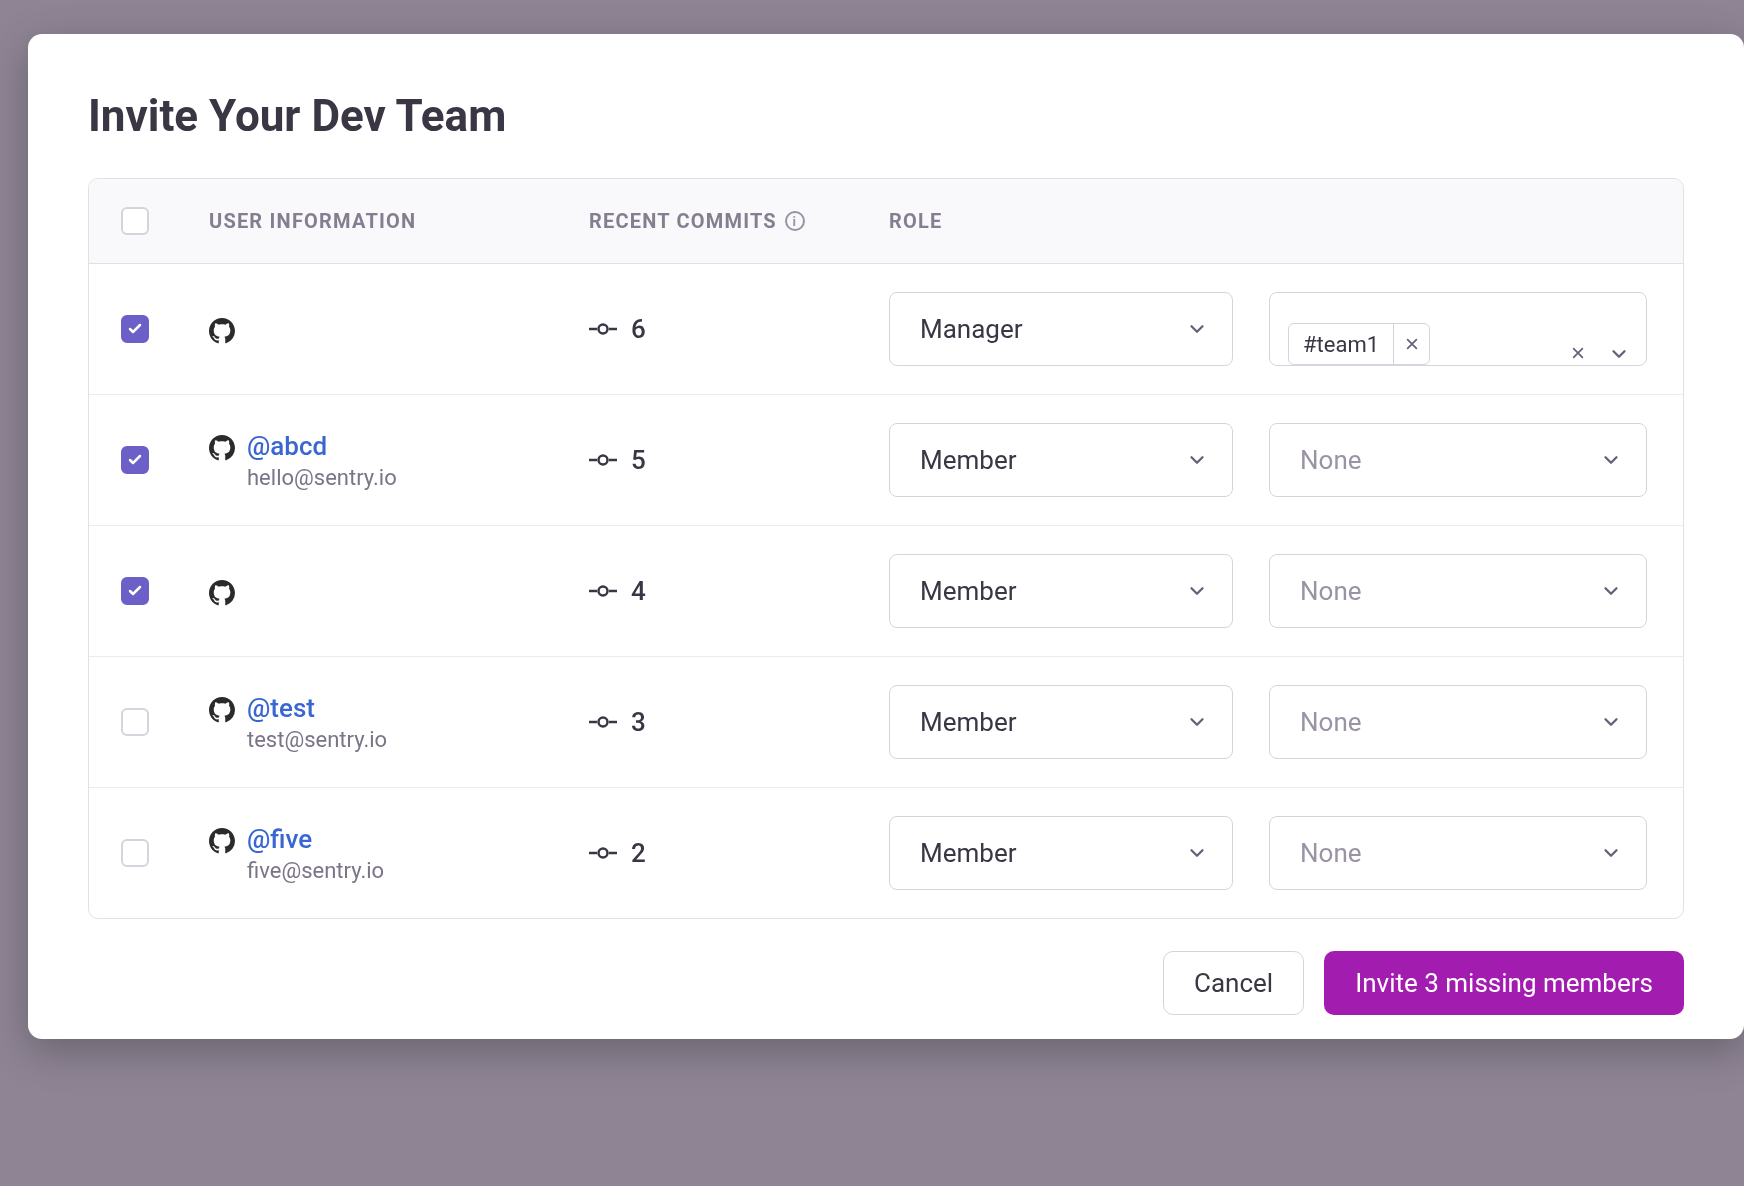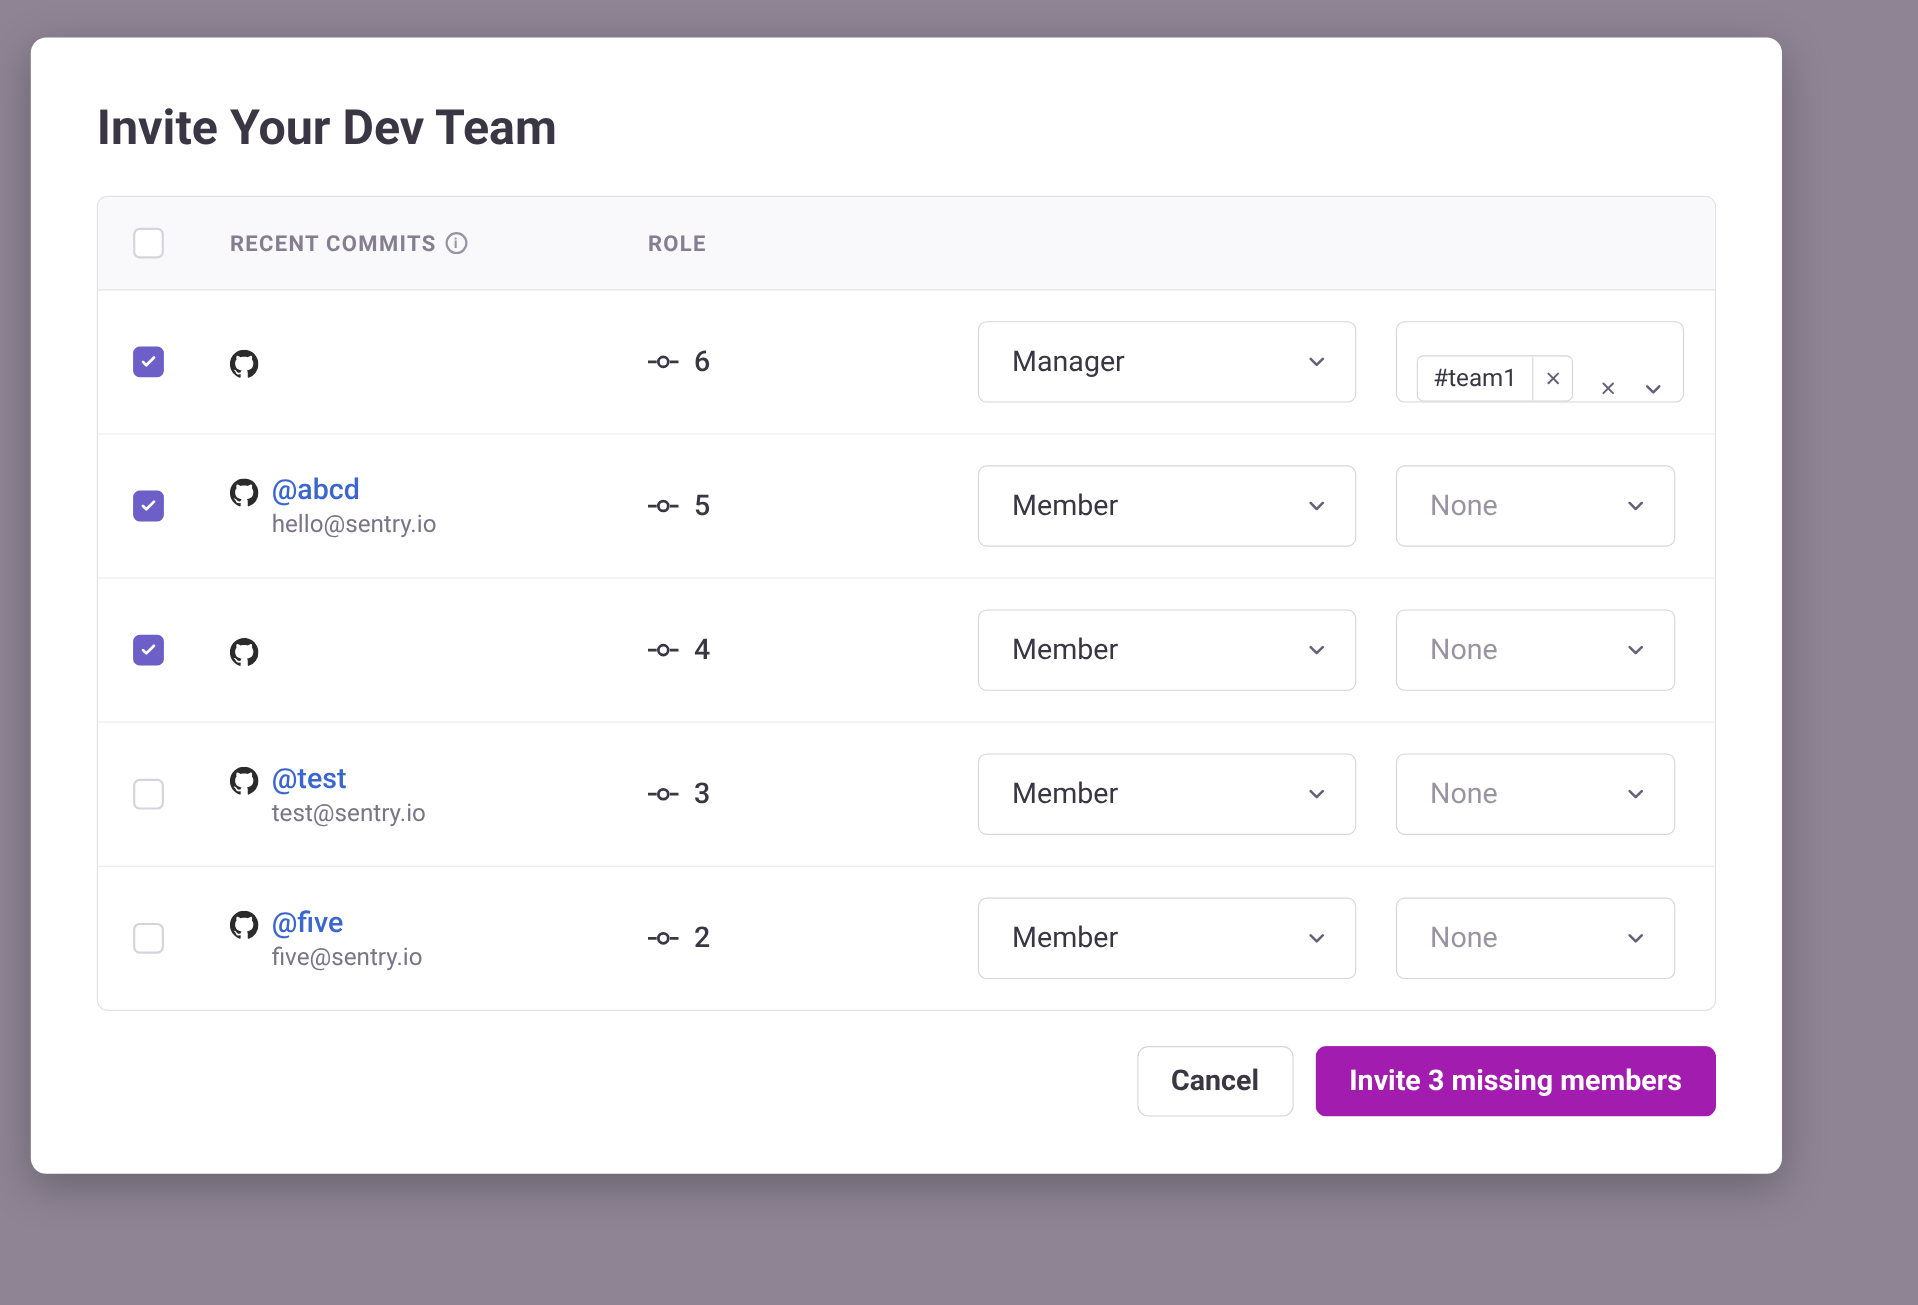--- a/index.html
+++ b/index.html
@@ -14,25 +14,25 @@
   }
   .backdrop {
     position: absolute;
     inset: 0;
     background: #8e8494;
   }
   .modal {
     position: absolute;
     left: 28px;
     top: 34px;
-    width: 1592px;
+    width: 1716px;
     background: #fff;
     border-radius: 14px;
     box-shadow: 0 12px 40px rgba(0,0,0,0.25);
-    padding: 56px 60px 52px 60px;
+    padding: 56px 60px 24px 60px;
   }
   .modal-title {
     font-size: 44px;
     font-weight: 700;
     color: #3a3644;
     margin-bottom: 36px;
   }
   .table-wrap {
     border: 1px solid #e2dfe6;
     border-radius: 10px;
@@ -164,21 +164,21 @@
   .footer {
     display: flex;
     justify-content: flex-end;
     gap: 20px;
     margin-top: 32px;
   }
   .btn {
     height: 64px;
     border-radius: 10px;
     font-size: 26px;
-    font-weight: 700;
+    font-weight: 400;
     padding: 0 30px;
     display: flex; align-items: center; justify-content: center;
     cursor: pointer;
     border: 1px solid transparent;
   }
   .btn-secondary {
     background: #fff;
     color: #3a3644;
     border-color: #d7d3dd;
   }
@@ -202,20 +202,21 @@
 <div class="modal">
   <h1 class="modal-title">Invite Your Dev Team</h1>
 
   <div class="table-wrap">
     <div class="thead">
       <div class="th th-checkbox">
         <div class="checkbox">
           
         </div>
       </div>
+      <div class="th">USER INFORMATION</div>
       <div class="th">
         <span>RECENT COMMITS</span>
         <span class="info-icon">i</span>
       </div>
       <div class="th">ROLE</div>
     </div>
 
     <div id="rows">
     <div class="trow">
       <div class="cell-check">

